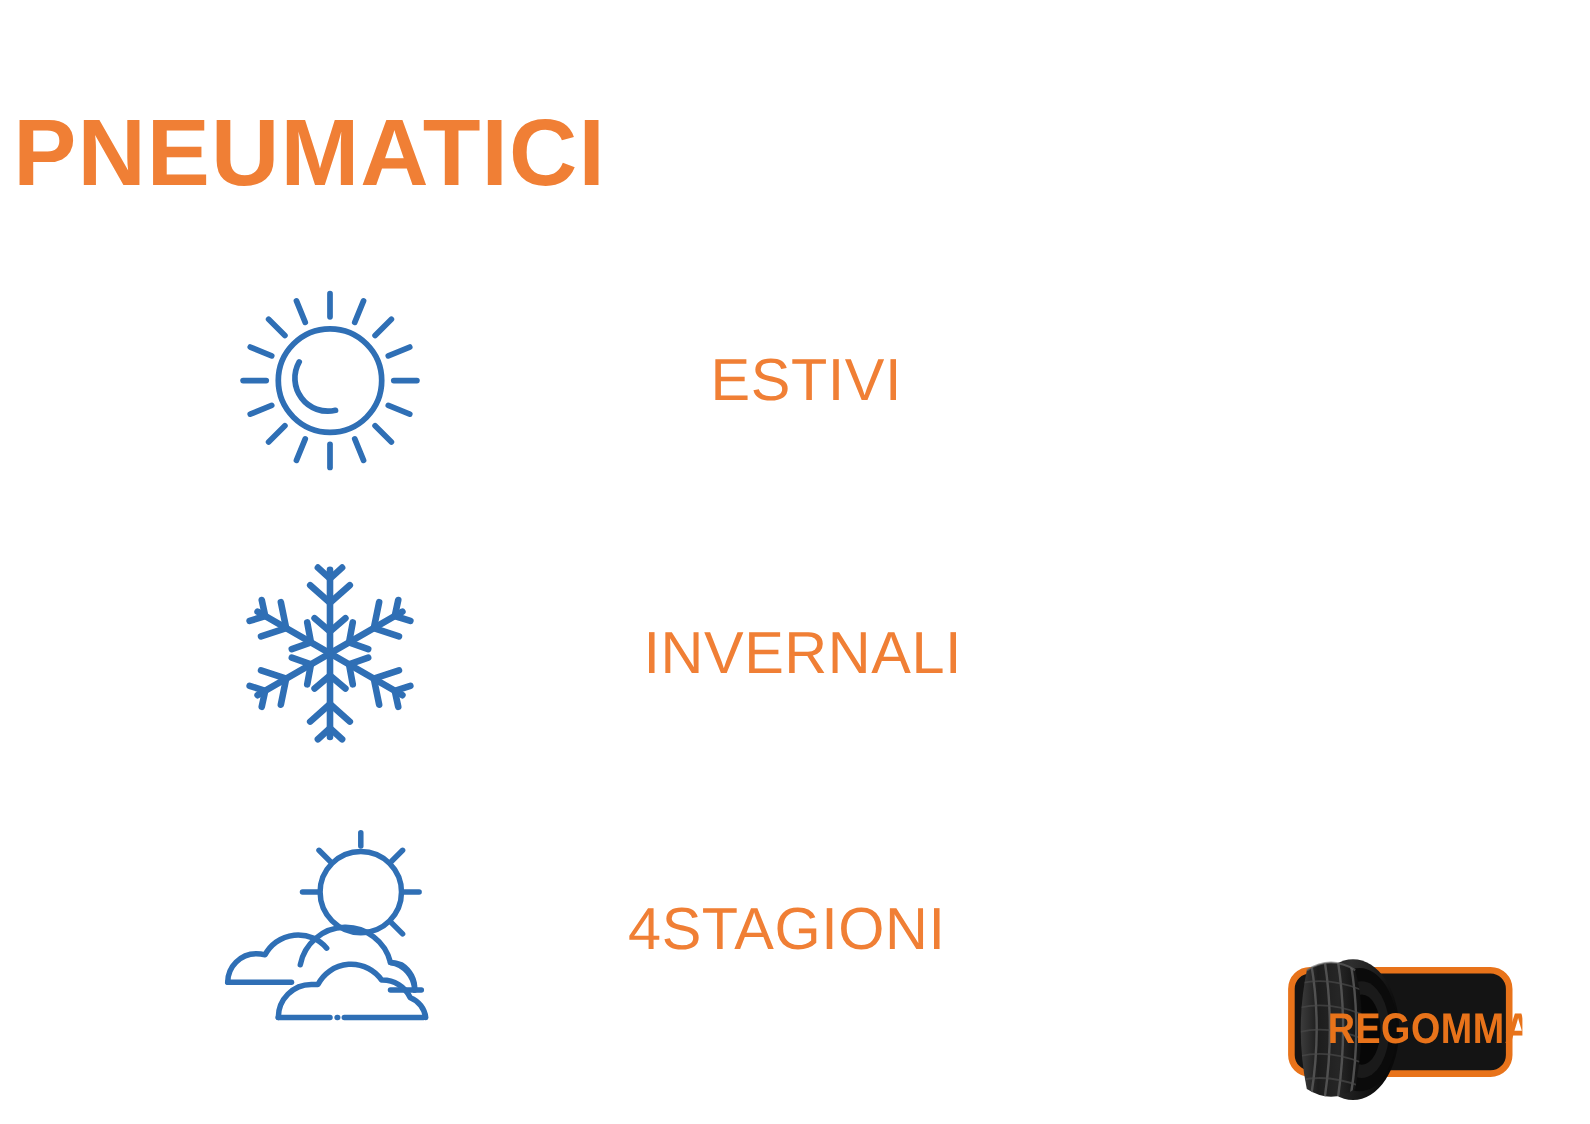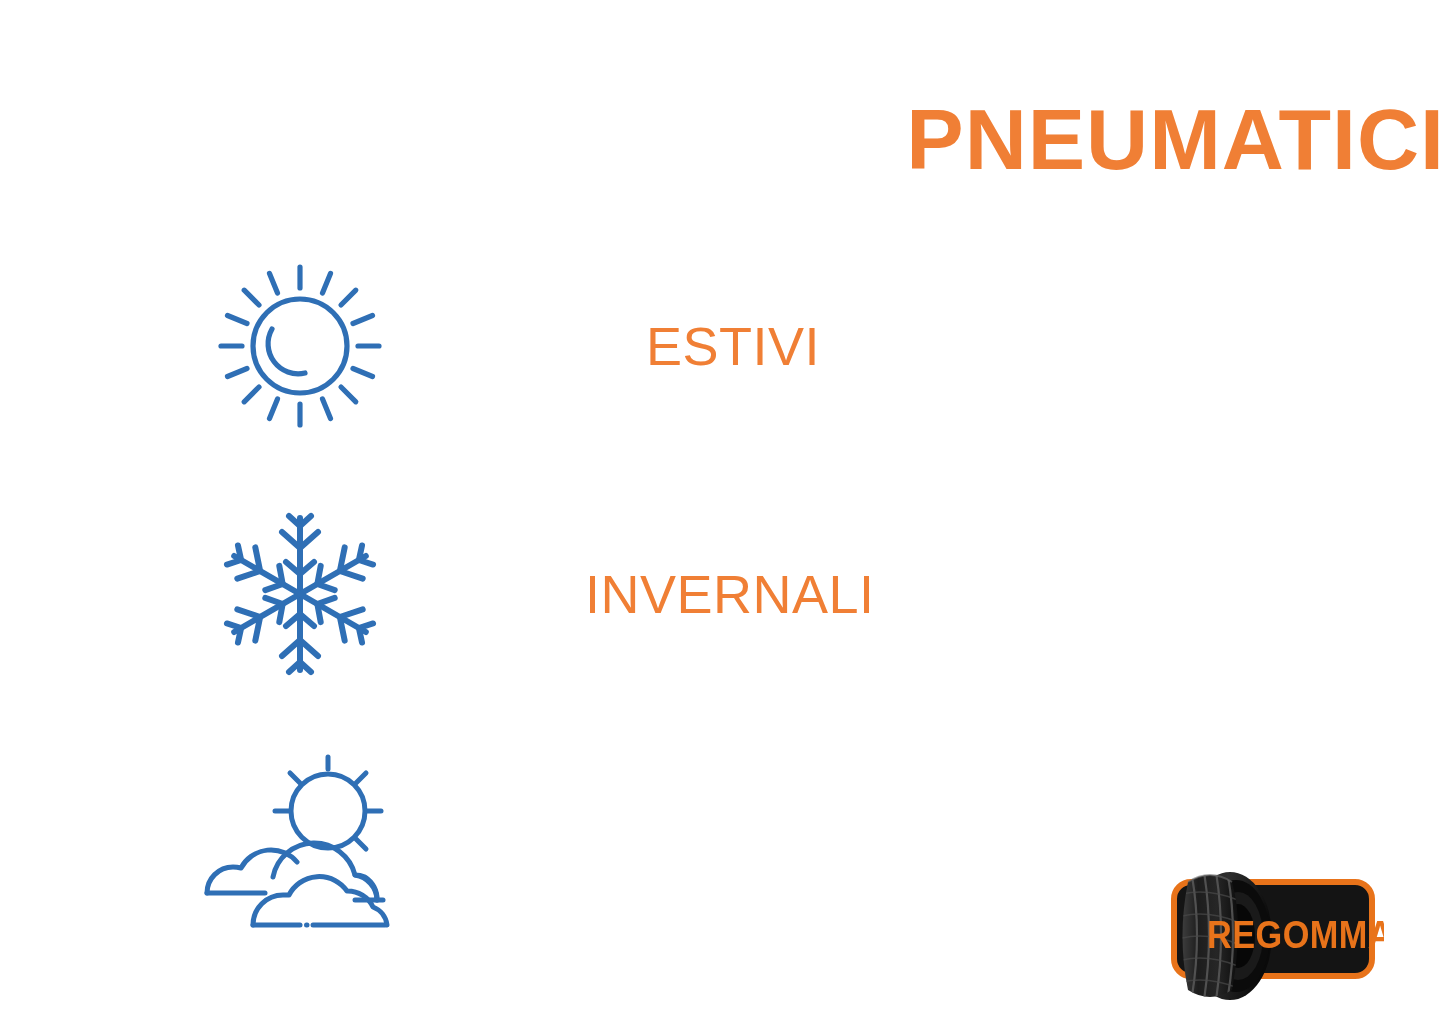--- a/index.html
+++ b/index.html
@@ -18,21 +18,21 @@
     height: 1022px;
     background: #ffffff;
   }
 
   
   .poster-title {
     position: absolute;
     left: 0;
     top: 96px;
     width: 1445px;
-    text-align: right;
+    text-align: left;
     font-family: "Liberation Sans", sans-serif;
     font-weight: bold;
     font-size: 86px;
     letter-spacing: 1px;
     color: #f07f35;
     line-height: 1;
     padding-left: 12px;
   }
 
   
@@ -200,20 +200,21 @@
           <path d="M58 172 a30 30 0 0 1 30 -30 q3 0 6 0
                    a34 34 0 0 1 58 -4
                    a28 28 0 0 1 26 16
                    a22 22 0 0 1 14 18"></path>
           <line x1="58" y1="172" x2="105" y2="172"></line>
           <line x1="118" y1="172" x2="190" y2="172"></line>
           <line x1="111.5" y1="172" x2="112" y2="172"></line>
         </g>
       </svg>
     </div>
+    <div class="row-label label-allseason">4STAGIONI</div>
   </div>
 
   <div class="logo">
     <svg width="232" height="152" viewBox="0 0 232 152" aria-hidden="true">
       <defs>
         <linearGradient id="treadGrad" x1="0" y1="0" x2="1" y2="0">
           <stop offset="0%" stop-color="#3c3c3c"></stop>
           <stop offset="28%" stop-color="#1d1d1d"></stop>
           <stop offset="62%" stop-color="#262626"></stop>
           <stop offset="100%" stop-color="#0d0d0d"></stop>

